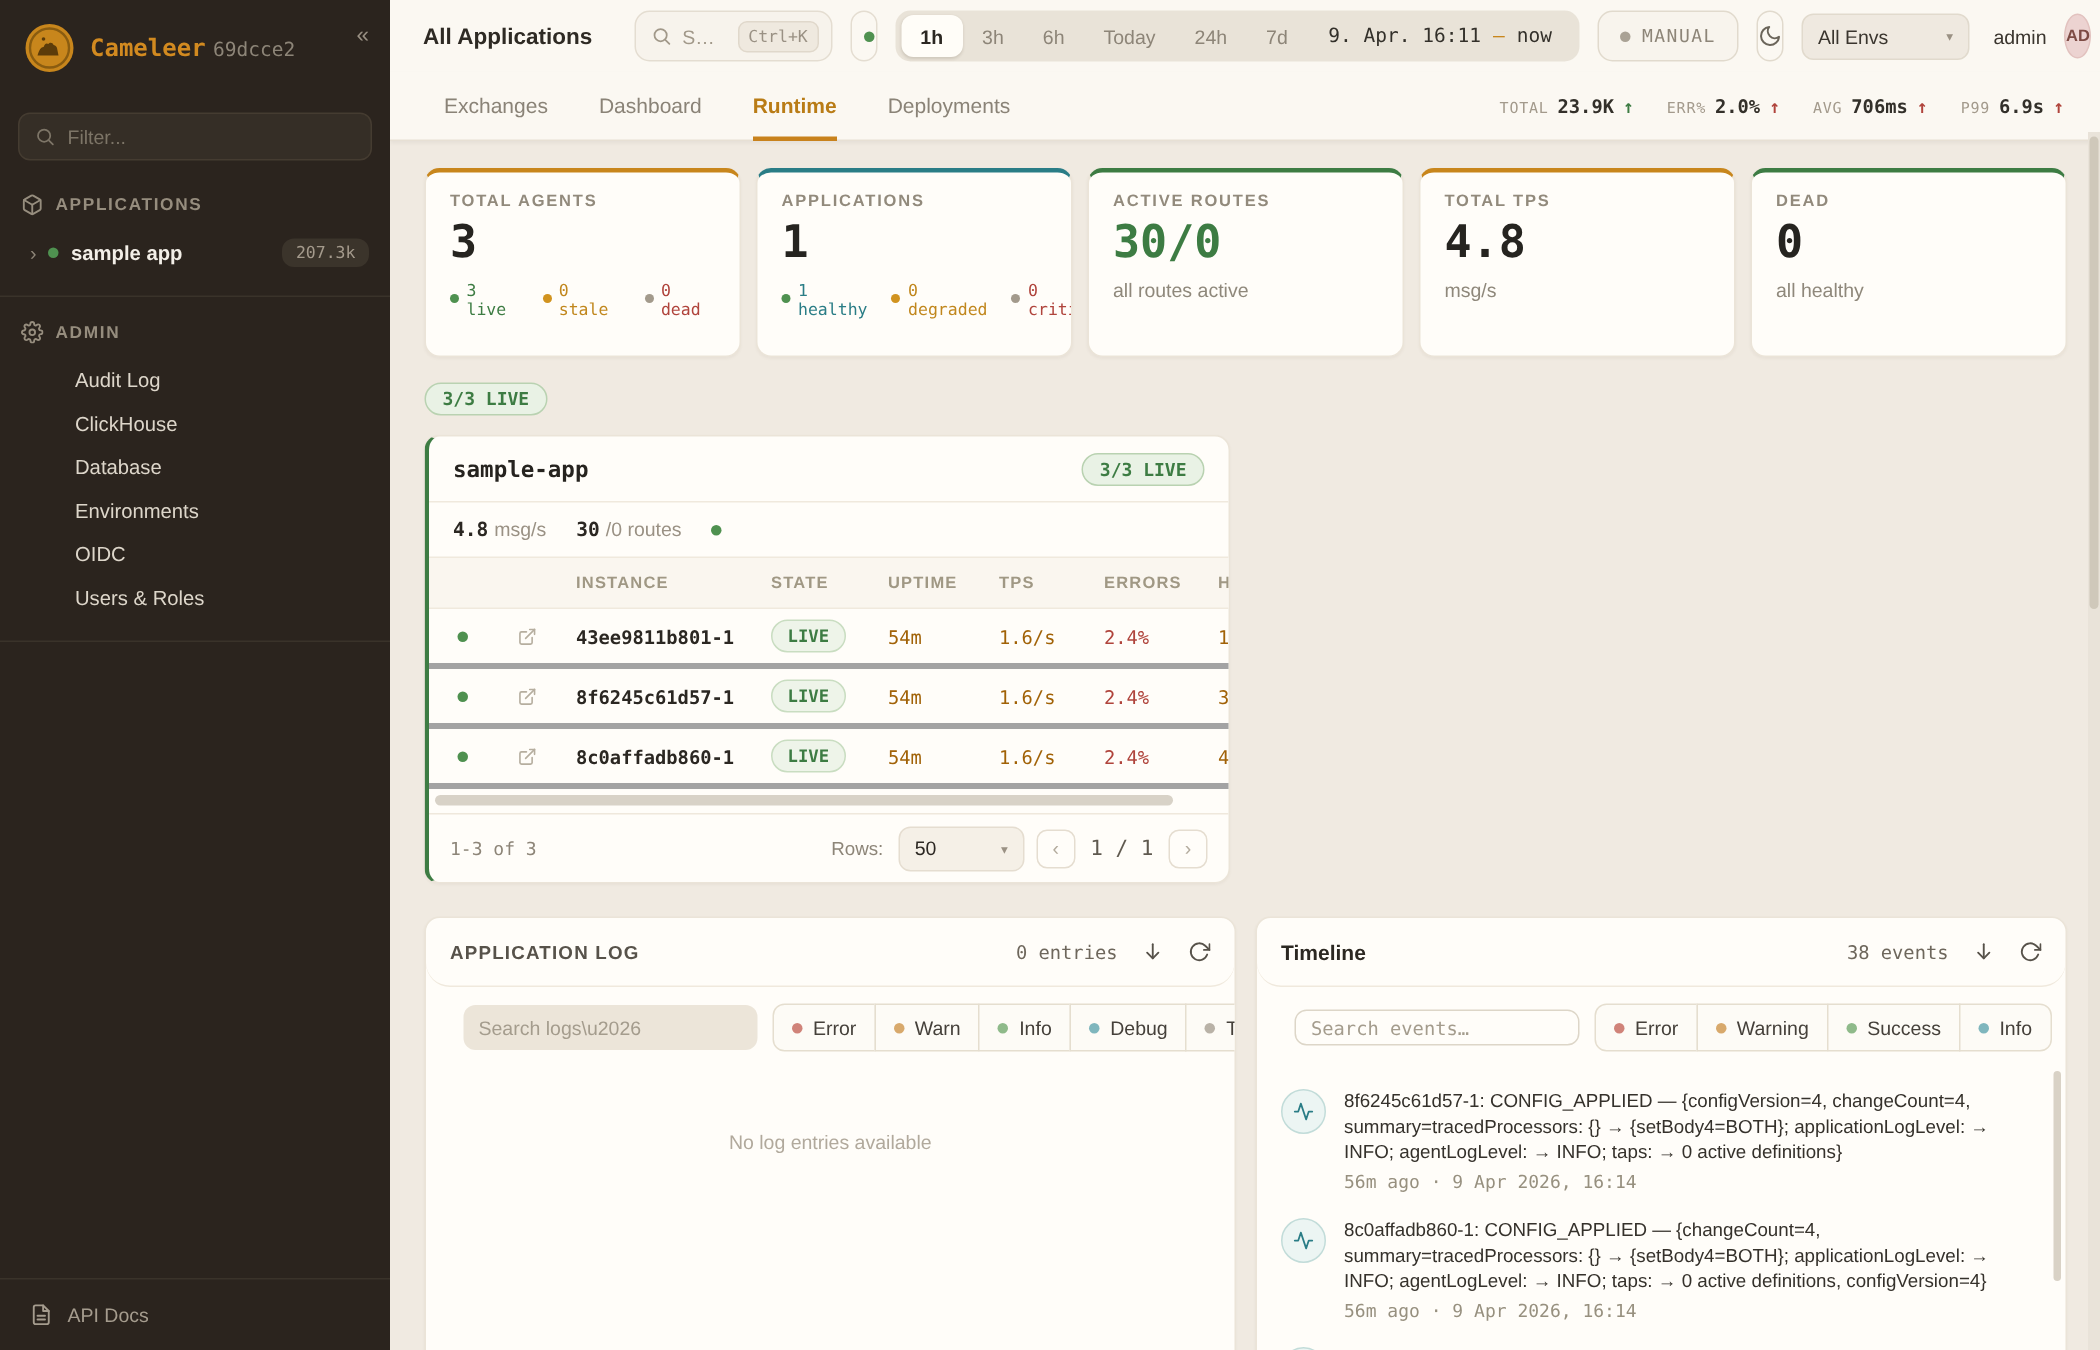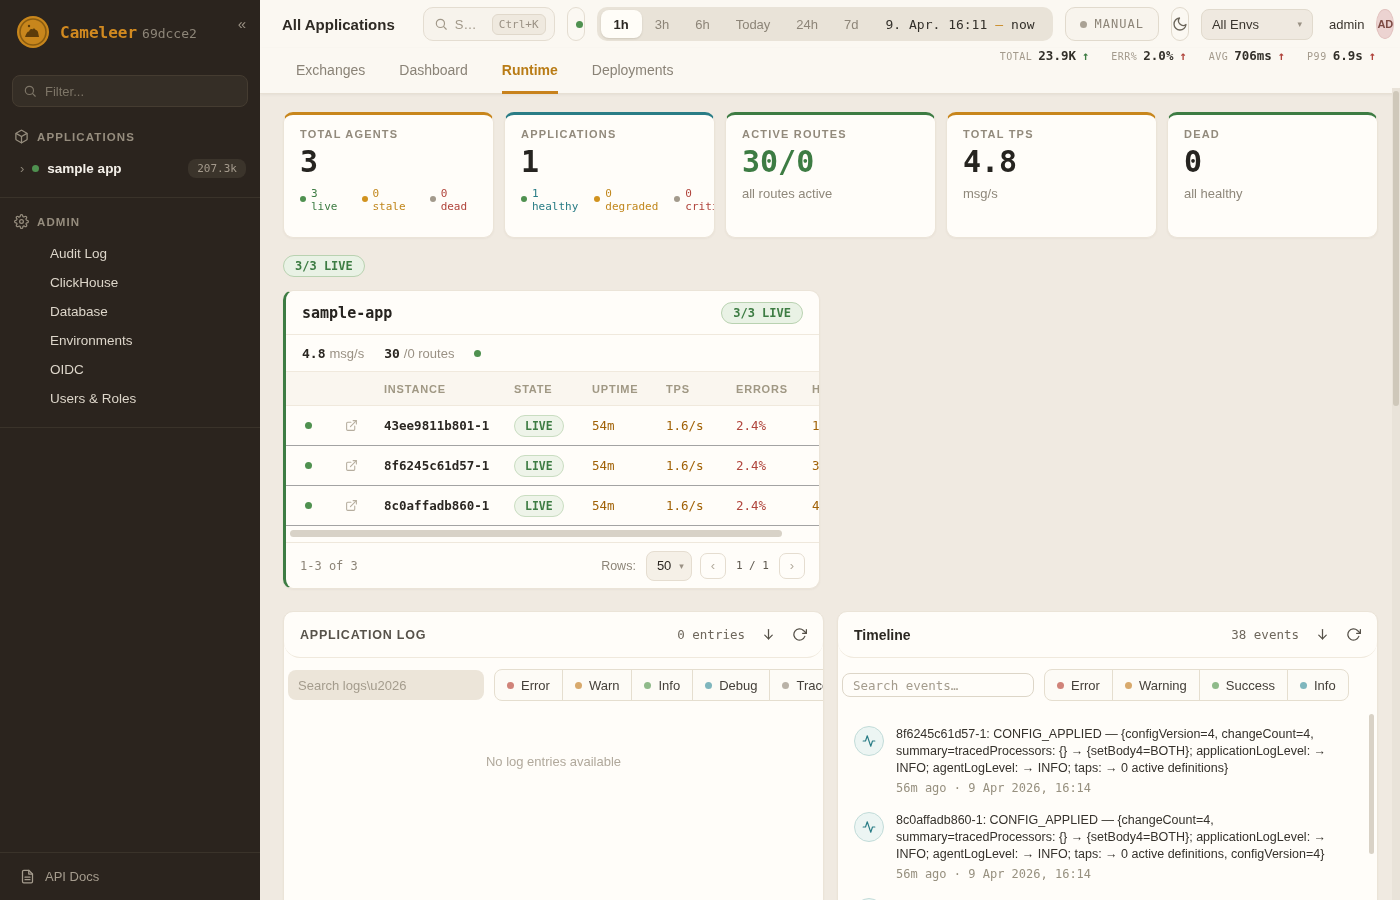--- a/index.html
+++ b/index.html
@@ -65,21 +65,21 @@
   .env-select .caret { margin-left:auto; color:#9a9184; font-size:9px; }
   .tb-user { font-size:13px; color:#3a352e; margin-left:4px; }
   .avatar { width:30px; height:30px; border-radius:50%; background:#ecd3d1; border:1px solid #e2c2bf;
             color:#7d4b44; font-size:11px; font-weight:bold; display:flex; align-items:center; justify-content:center; }
 
   .tabsrow { height:46px; background:#fbf8f2; border-bottom:1px solid #e7e0d4; display:flex; align-items:stretch;
              padding:0 24px 0 36px; box-shadow:0 1px 3px rgba(0,0,0,0.05); position:relative; z-index:2; }
   .tab { display:flex; align-items:center; margin-right:34px; font-size:14px; color:#8a8377; cursor:pointer;
          border-bottom:3px solid transparent; margin-bottom:-1px; }
   .tab.active { color:#b97c16; font-weight:bold; border-bottom-color:#c8821c; }
-  .topstats { margin-left:auto; display:flex; align-items:flex-start; gap:22px; }
+  .topstats { margin-left:auto; display:flex; align-items:center; gap:22px; }
   .tstat { display:flex; align-items:baseline; gap:6px; font-family:"DejaVu Sans Mono", monospace; white-space:nowrap; }
   .tstat .lbl { font-size:10px; color:#a39a8c; letter-spacing:0.5px; }
   .tstat .val { font-size:12.5px; font-weight:bold; color:#33302a; }
   .tstat .arr-up-good { color:#3d7c43; font-size:12px; font-weight:bold; }
   .tstat .arr-up-bad { color:#b0443c; font-size:12px; font-weight:bold; }
 
   .content { position:absolute; top:94px; left:0; right:0; bottom:0; background:#f0eae1;
              padding:18px 22px 0 23px; overflow:hidden; }
 
   
@@ -114,52 +114,52 @@
   .ac-title { font-family:"DejaVu Sans Mono", monospace; font-weight:bold; font-size:15px; color:#26231f; }
   .ac-header .live-pill { margin-left:auto; }
   .ac-subrow { height:37px; display:flex; align-items:center; gap:20px; padding:0 16px; border-bottom:1px solid #f0e9dd; }
   .ac-subrow .m { font-family:"DejaVu Sans Mono", monospace; font-weight:bold; font-size:13px; color:#2b2722; }
   .ac-subrow .u { font-size:13px; color:#9a9184; }
   .pair { display:flex; align-items:baseline; gap:4px; }
   .tbl { width:574px; }
   .trow { display:grid; grid-template-columns:44px 42px 130px 78px 74px 70px 76px 60px; align-items:center; }
   .thead { height:34px; background:#faf6ef; border-bottom:1px solid #f0e9dd; }
   .thead > div { font-size:11px; font-weight:bold; letter-spacing:0.8px; color:#a09884; padding-left:12px; }
-  .tdata { height:40px; border-bottom:1px solid #a3a3a3; }
+  .tdata { height:40px; border-bottom:4px solid #a3a3a3; }
   .cell-dot { display:flex; justify-content:center; }
   .cell-link { display:flex; justify-content:center; color:#b6ae9f; cursor:pointer; }
   .cell-inst { font-family:"DejaVu Sans Mono", monospace; font-weight:bold; font-size:12.5px; color:#2b2722; padding-left:12px; }
   .cell { font-family:"DejaVu Sans Mono", monospace; font-size:12.5px; color:#a16207; padding-left:12px; }
   .cell.err { color:#b0443c; }
   .state-badge { display:inline-block; margin-left:12px; padding:3px 10px; border-radius:11px; background:#eef4e9;
                  border:1px solid #c9ddc1; color:#3d7c43; font-family:"DejaVu Sans Mono", monospace;
                  font-size:11.5px; font-weight:bold; }
   .hscroll { height:10px; position:relative; margin:3px 2px; }
   .hscroll .thumb { position:absolute; left:2px; top:1px; height:7px; width:93%; background:#d8d2c7; border-radius:4px; }
   .ac-footer { height:46px; border-top:1px solid #efe8dc; display:flex; align-items:center; padding:0 14px; gap:8px; }
   .ac-range { font-family:"DejaVu Sans Mono", monospace; font-size:12px; color:#8d8578; }
   .ac-footer .spacer { flex:1; }
   .rows-lbl { font-size:12.5px; color:#8d8578; margin-right:2px; }
-  .rows-select { height:30px; width:46px; background:#f5f0e7; border:1px solid #e5ddd0; border-radius:8px;
+  .rows-select { height:30px; width:84px; background:#f5f0e7; border:1px solid #e5ddd0; border-radius:8px;
                  display:flex; align-items:center; padding:0 10px; gap:8px; font-size:13px; color:#2b2722; cursor:pointer; }
   .rows-select .caret { margin-left:auto; color:#9a9184; font-size:9px; }
   .pg-btn { width:26px; height:26px; border:1px solid #e5ddd0; border-radius:7px; background:transparent;
             color:#b3ab9d; font-size:13px; display:flex; align-items:center; justify-content:center; cursor:pointer; }
-  .pg-num { font-family:"DejaVu Sans Mono", monospace; font-size:11px; color:#5f594f; padding:0 2px; }
+  .pg-num { font-family:"DejaVu Sans Mono", monospace; font-size:14px; color:#5f594f; padding:0 2px; }
 
   
   .bottom-row { display:flex; gap:13px; margin-top:22px; }
   .panel { flex:1; background:#fffdf9; border:1px solid #ebe4d8; border-radius:10px; height:346px;
            position:relative; overflow:hidden; box-shadow:0 1px 2px rgba(90,75,50,0.05); }
   .p-header { height:46px; display:flex; align-items:center; padding:10px 16px; border-bottom:1px solid #f0e9dd; gap:16px;border-radius:16px; }
   .p-title-caps { font-size:12.5px; font-weight:bold; letter-spacing:0.8px; color:#57524a; }
   .p-title { font-size:14px; font-weight:bold; color:#2c2822; }
   .p-count { margin-left:auto; font-family:"DejaVu Sans Mono", monospace; font-size:12.5px; color:#6e675c; }
   .p-icon { color:#57524a; cursor:pointer; }
-  .p-toolbar { display:flex; align-items:center; gap:10px; padding:11px 4px; }
+  .p-toolbar { display:flex; align-items:center; gap:10px; padding:11px 25px; }
   .log-search { width:196px; height:30px; background:#ece5d9; border:none; border-radius:8px; padding:0 10px;
                 font-size:13px; color:#5f594f; outline:none; }
   .log-search::placeholder { color:#a49c8d; }
   .tl-search { width:192px; height:24px; background:transparent; border:1px solid #ddd6c8; border-radius:8px;
                padding:0 10px; font-family:"DejaVu Sans Mono", monospace; font-size:12.5px; color:#5f594f; outline:none; }
   .tl-search::placeholder { color:#a49c8d; }
   .chips { display:flex; }
   .chip { height:32px; display:flex; align-items:center; gap:7px; padding:0 12px; background:#fdfbf6;
           border:1px solid #e5decf; font-size:13px; color:#45403a; cursor:pointer; margin-left:-1px; white-space:nowrap; }
   .chip:first-child { border-radius:8px 0 0 8px; margin-left:0; }

